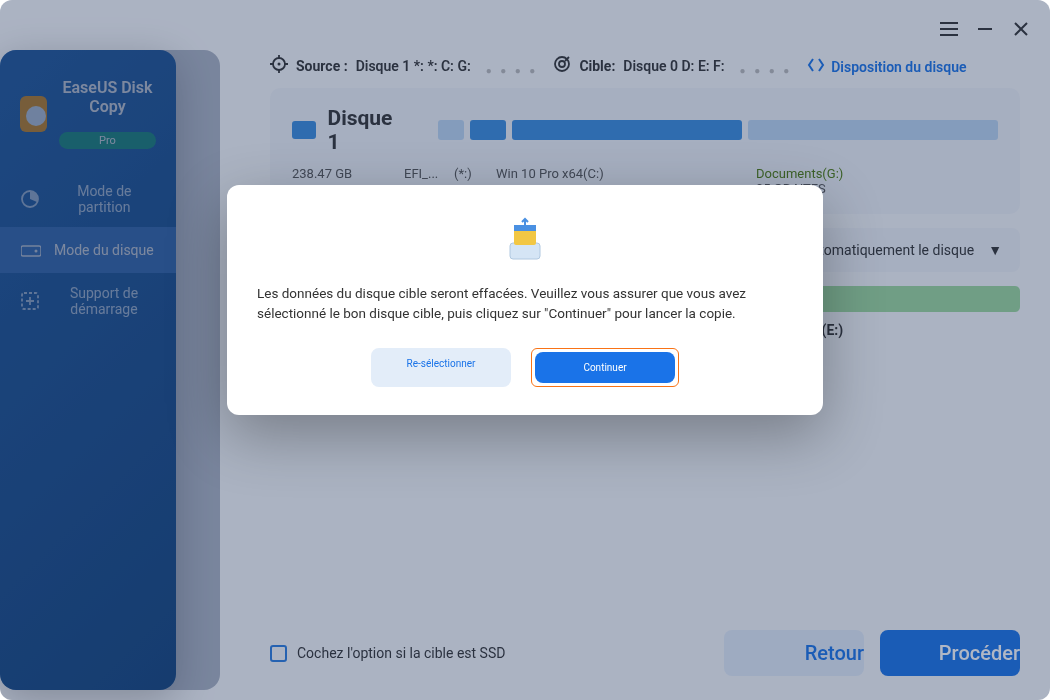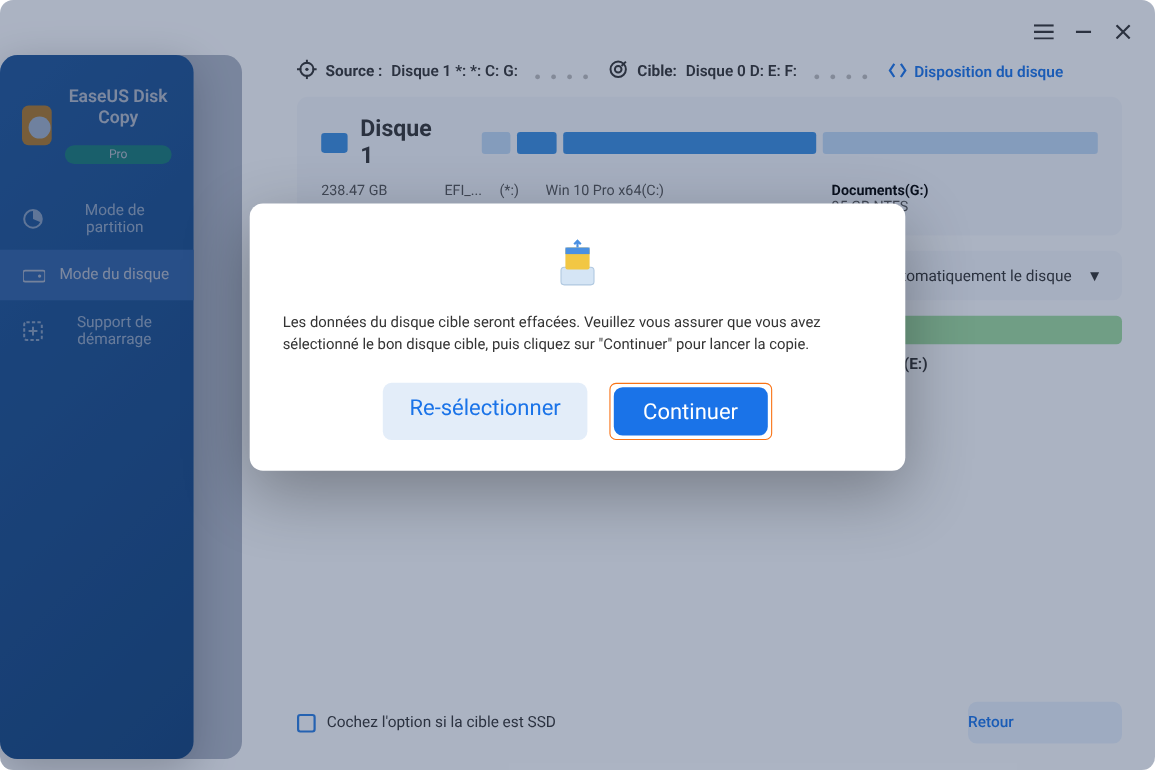--- a/index.html
+++ b/index.html
@@ -51,34 +51,34 @@
     .auto-row .chev { margin-left: 14px; color: #333; }
     
     .green-bar { height: 26px; background: #9dd99d; border-radius: 5px; margin-top: 14px; }
     
     .doc-info { margin-top: 10px; font-size: 13px; color: #555; padding-left: 480px;}
     .doc-info .title { font-weight: 700; font-size: 14px; color: #333; }
     
     .bottom-bar { position: absolute; bottom: 24px; left: 30px; right: 30px; display: flex; align-items: center; }
     .checkbox-wrap { display: flex; align-items: center; gap: 10px; font-size: 14px; color: #333; }
     .checkbox { width: 17px; height: 17px; border: 2px solid #2a7de1; border-radius: 3px; }
-    .btn { margin-left: 16px; padding: 11px 0; width: 140px; text-align: left; border-radius: 8px; font-size: 14px; font-weight: 500; cursor: pointer; }
+    .btn { margin-left: 16px; padding: 11px 0; width: 140px; text-align: right; border-radius: 8px; font-size: 20px; font-weight: 500; cursor: pointer; }
     .btn.secondary { background: #e3edf9; color: #1a73e8; }
     .btn.primary { background: #1a73e8; color: #fff; }
     .spacer { flex: 1; }
     
     
     .dim-overlay { position: absolute; inset: 0; background: rgba(30,50,90,0.35); z-index: 10; }
     .dim-sidebar { position: absolute; left: 0; top: 50px; width: 220px; height: 640px; background: rgba(30,50,90,0.35); z-index: 4; border-radius: 16px; }
     
     .modal { position: absolute; top: 185px; left: 50%; transform: translateX(-50%); width: 596px; background: #fff; border-radius: 12px; box-shadow: 0 20px 60px rgba(0,0,0,0.3); padding: 30px 30px 28px; z-index: 20; }
     .modal-icon { width: 50px; height: 50px; margin: 0 auto 18px; display: flex; align-items: center; justify-content: center; }
     .modal-text { font-size: 13.5px; color: #333; line-height: 1.5; margin-bottom: 24px; }
     .modal-btns { display: flex; justify-content: center; gap: 20px; }
-    .mbtn { padding: 10px 24px; border-radius: 8px; font-size: 20px; cursor: pointer; min-width: 140px; text-align: center;}
+    .mbtn { padding: 10px 24px; border-radius: 8px; font-size: 10px; cursor: pointer; min-width: 140px; text-align: center;}
     .mbtn.re { background: #e3edf9; color: #1a73e8; }
     .mbtn.cont { background: #1a73e8; color: #fff; }
     .highlight-box { border: 1px solid #f97316; border-radius: 6px; padding: 3px; display: inline-block; }
   </style>
 </head>
 <body>
 
 <div class="app-window">
 
   <div class="window-controls">
@@ -186,21 +186,21 @@
           <div class="pb light" style="width:250px"></div>
         </div>
       </div>
       <div class="disk-info-row">
         <span class="col c0">238.47 GB</span>
         <span style="width:34px"></span>
         <span class="col c1 partition-desc">EFI_...</span>
         <span class="col c2 partition-desc">(*:)</span>
         <span class="col c3 partition-desc">Win 10 Pro x64(C:)</span>
         <div class="col c4">
-          <div style="font-weight:700;color:#000000">Documents(G:)</div>
+          <div style="font-weight:400;color:#4d7c0f">Documents(G:)</div>
           <div>95 GB NTFS</div>
         </div>
       </div>
     </div>
 
     <div class="auto-row">
       <span>Ajuster automatiquement le disque</span>
       <span class="chev">▼</span>
     </div>
 
@@ -211,20 +211,21 @@
       <div>88 GB NTFS</div>
     </div>
 
     <div class="bottom-bar">
       <div class="checkbox-wrap">
         <div class="checkbox"></div>
         <span>Cochez l'option si la cible est SSD</span>
       </div>
       <div class="spacer"></div>
       <div class="btn secondary">Retour</div>
+      <div class="btn primary">Procéder</div>
     </div>
   </div>
 
   <div class="dim-overlay"></div>
   <div class="dim-sidebar"></div>
 
   <div class="modal">
     <div class="modal-icon">
       <svg width="50" height="50" viewBox="0 0 50 50">
         <rect x="10" y="28" width="30" height="16" rx="3" fill="#d5e5f5" stroke="#b0c8e0"></rect>

